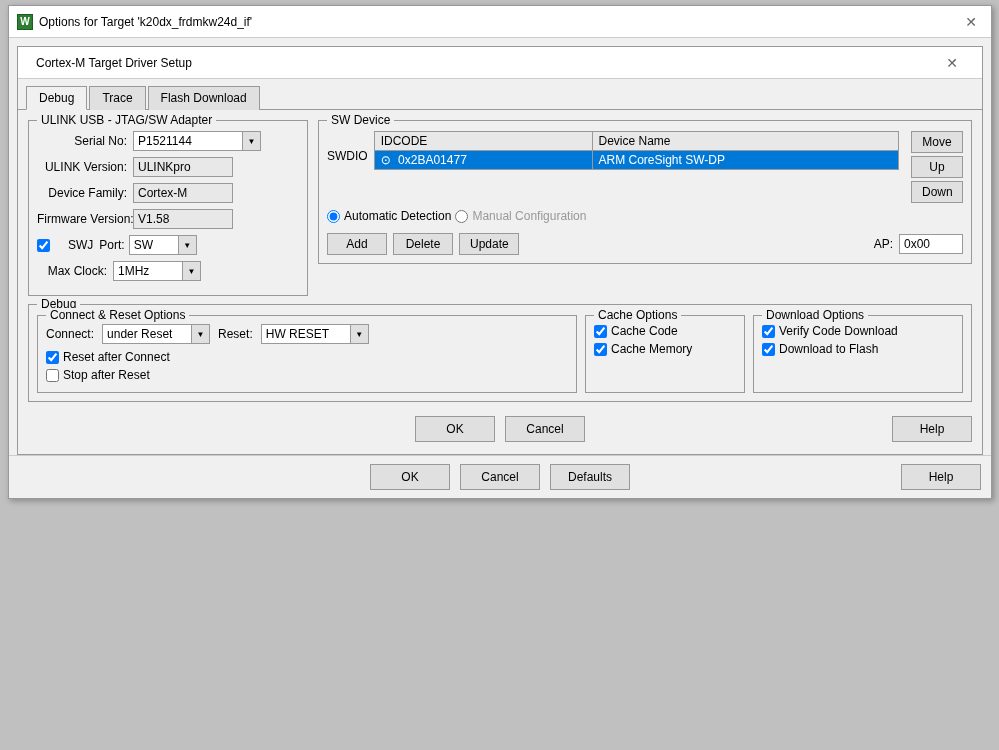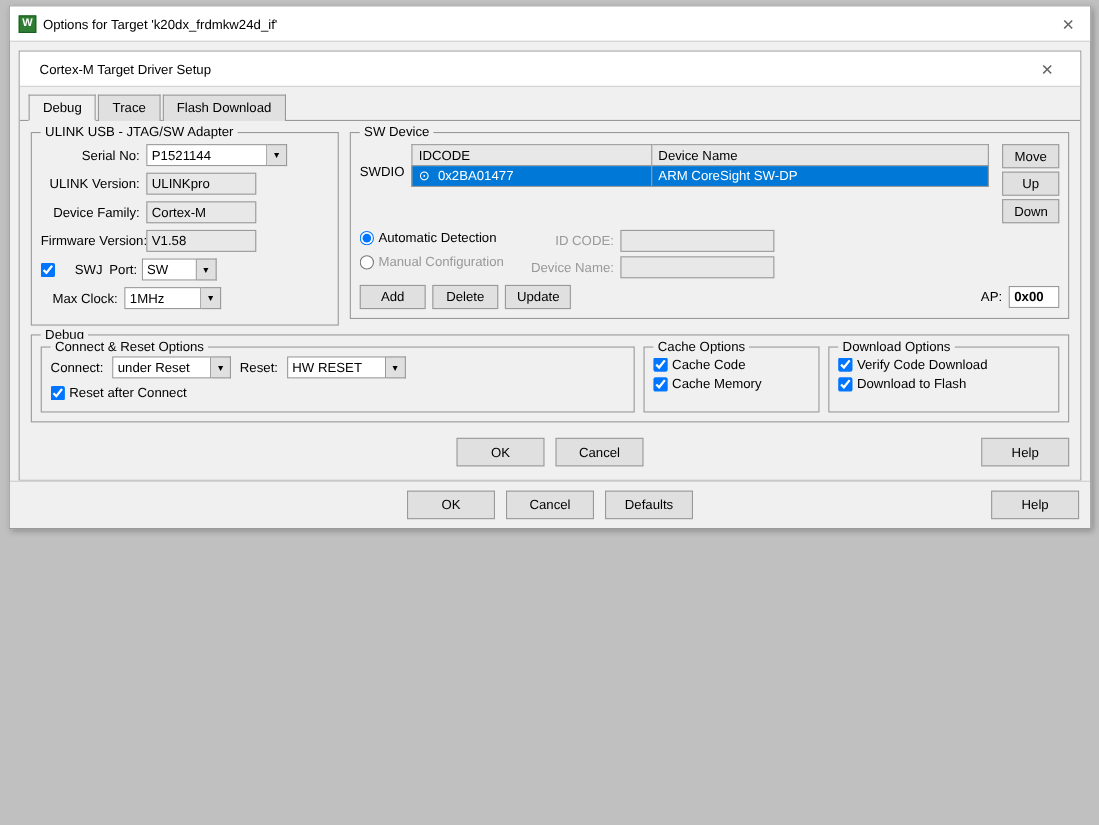--- a/index.html
+++ b/index.html
@@ -467,51 +467,41 @@
                 </div>
               </div>
               <div class="side-buttons">
                 <button class="btn btn-small">Move</button>
                 <button class="btn btn-small">Up</button>
                 <button class="btn btn-small">Down</button>
               </div>
             </div>
 
             <div style="display:flex; gap:20px; margin-bottom:6px; align-items:flex-start;">
-              <div style="display:flex; flex-direction:column; gap:4px;">
+              <div style="display:flex; flex-direction:row; gap:4px;">
                 <div class="radio-row">
                   <input type="radio" checked="" name="detection" style="">
                   <span>Automatic Detection</span>
                 </div>
                 <div class="radio-row">
                   <input type="radio" name="detection" style="">
                   <span style="color:#999;">Manual Configuration</span>
                 </div>
               </div>
-              <div style="display:flex; flex-direction:column; gap:4px;">
-                <div class="id-field-row">
-                  <span class="id-field-label" style="color:#999;">ID CODE:</span>
-                  <input type="text" class="id-field-input" style="background: rgb(232, 232, 232);" disabled="">
-                </div>
-                <div class="id-field-row">
-                  <span class="id-field-label" style="color:#999;">Device Name:</span>
-                  <input type="text" class="id-field-input" style="background: rgb(232, 232, 232);" disabled="">
-                </div>
-              </div>
             </div>
 
             <div style="display:flex; justify-content:space-between; align-items:center;">
               <div style="display:flex; gap:6px;">
                 <button class="btn" style="width:60px;">Add</button>
                 <button class="btn" style="width:60px;">Delete</button>
                 <button class="btn" style="width:60px;">Update</button>
               </div>
               <div style="display:flex; align-items:center; gap:6px;">
                 <span>AP:</span>
-                <input type="text" class="form-input" value="0x00" style="width: 46px; font-weight: bold;">
+                <input type="text" class="form-input" value="0x00" style="width: 64px;">
               </div>
             </div>
           </div>
         </div>
 
       </div>
 
       <div class="debug-outer">
         <span class="debug-title">Debug</span>
         <div class="debug-inner-row">
@@ -526,20 +516,24 @@
               </div>
               <span>Reset:</span>
               <div class="dropdown-wrapper">
                 <span class="form-input dropdown-input" style="width:90px;display:inline-block;">HW RESET</span>
                 <div class="dropdown-arrow">▼</div>
               </div>
             </div>
             <div class="checkbox-row">
               <input type="checkbox" checked="" style="">
               <span>Reset after Connect</span>
+            </div>
+            <div class="checkbox-row">
+              <input type="checkbox" style="">
+              <span>Stop after Reset</span>
             </div>
           </div>
 
           <div style="width:160px; border:1px solid #999; padding:8px 8px 6px 8px; position:relative;">
             <span style="position:absolute;top:-8px;left:8px;background:#f0f0f0;padding:0 4px;font-size:12px;">Cache Options</span>
             <div class="checkbox-row">
               <input type="checkbox" checked="" style="">
               <span>Cache Code</span>
             </div>
             <div class="checkbox-row">

